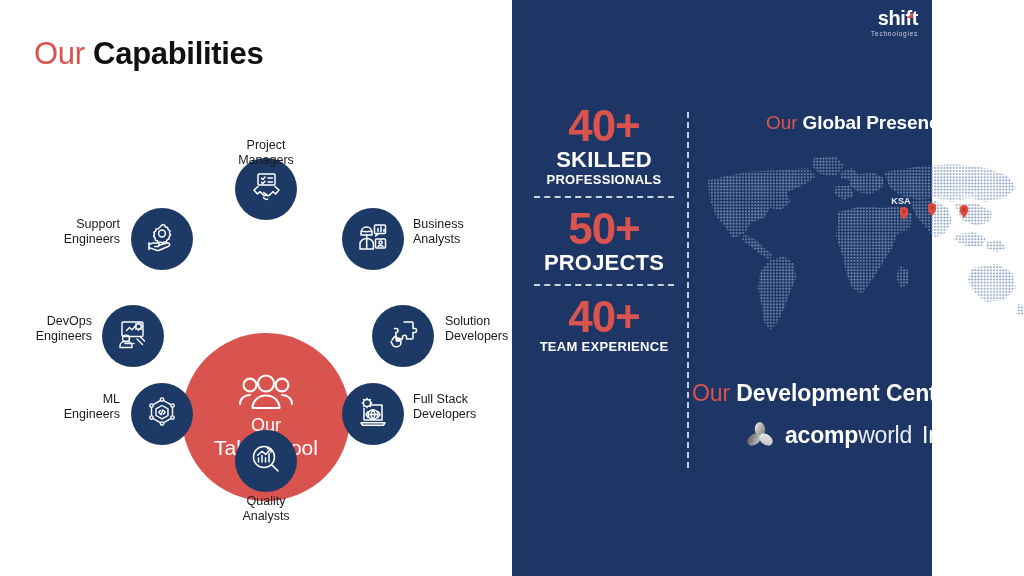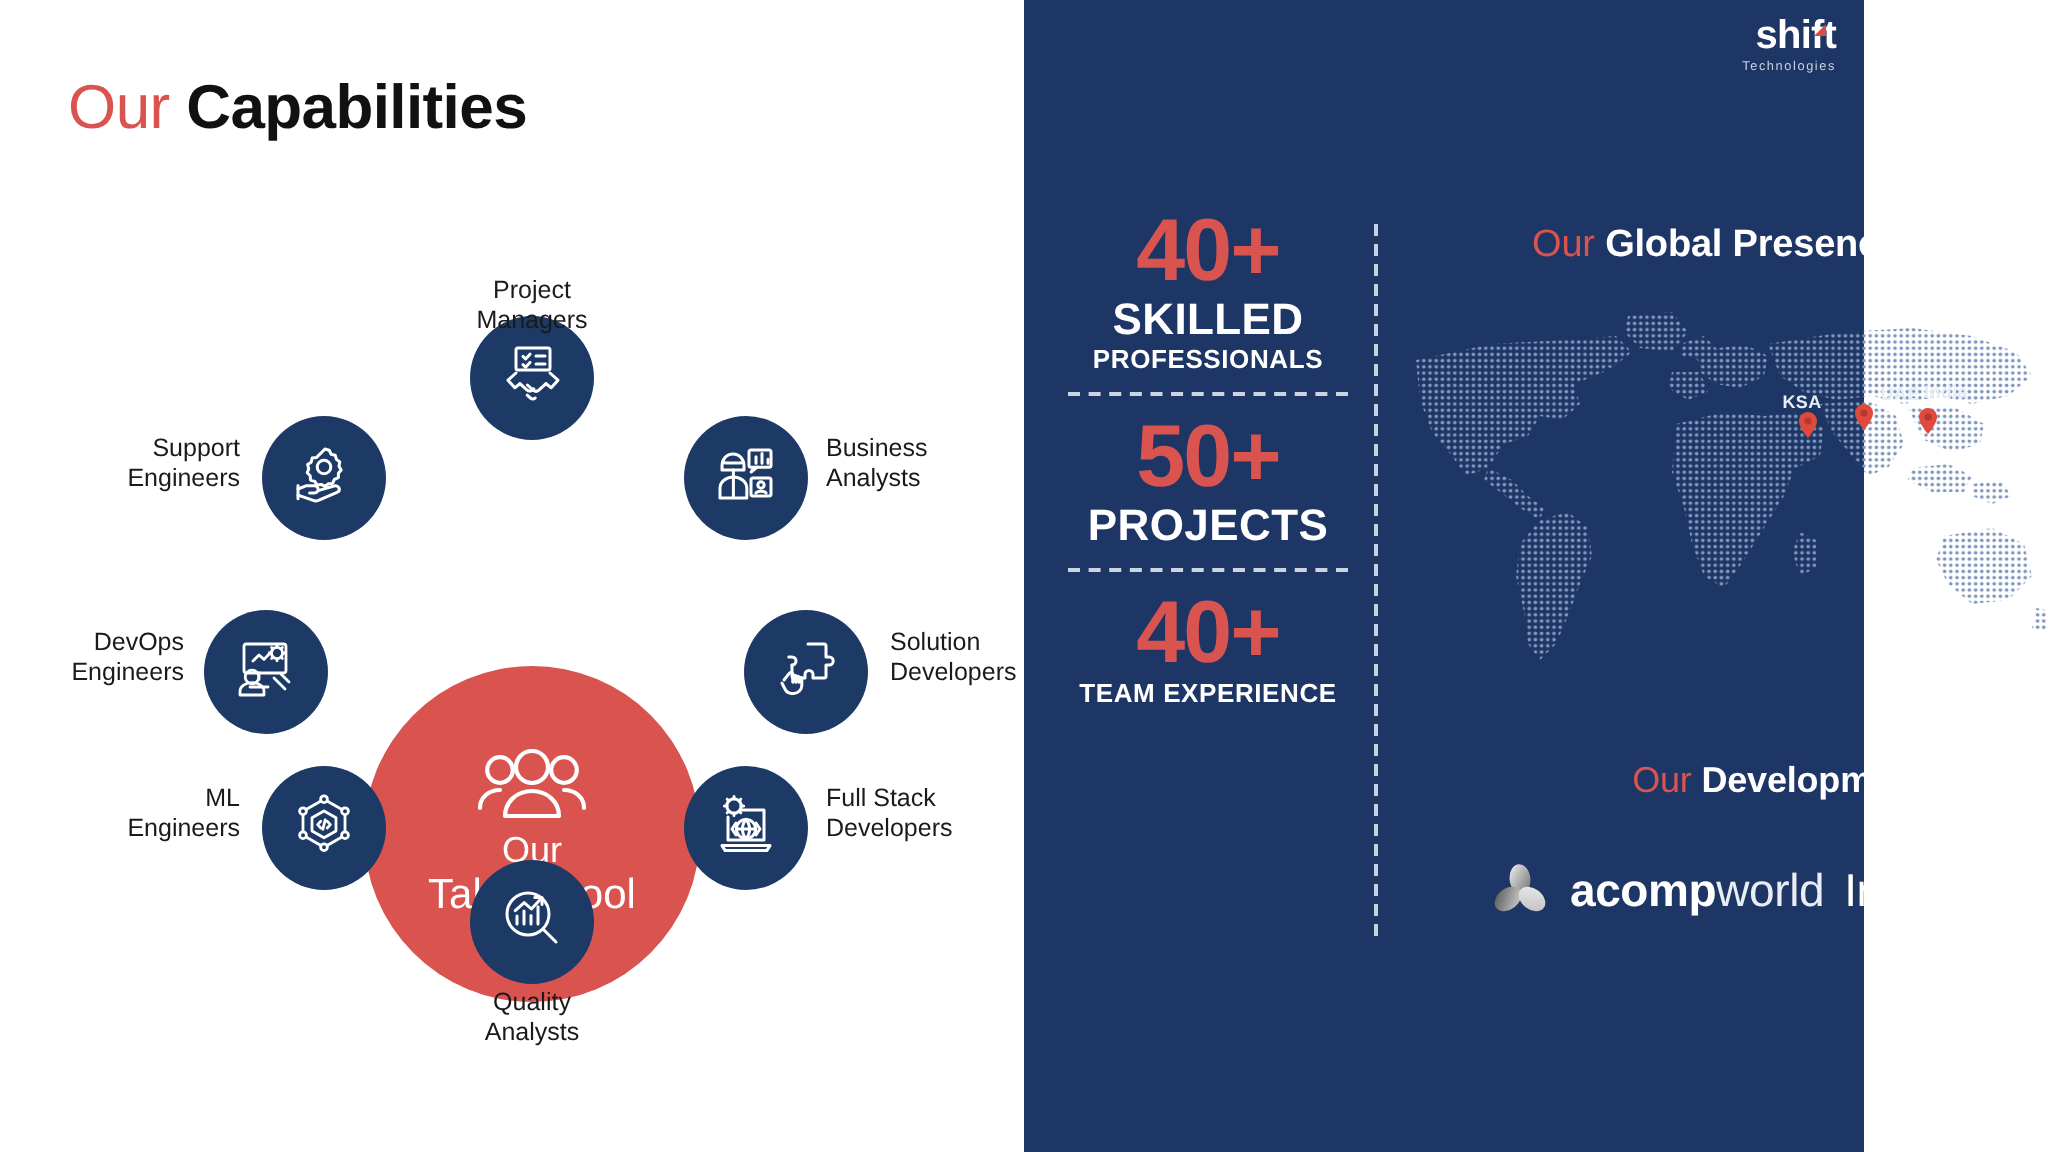--- a/index.html
+++ b/index.html
@@ -104,26 +104,26 @@
     position:absolute; color:#e8edf5; font-size:9px; font-weight:bold;
     letter-spacing:0.2px; white-space:nowrap; transform:translateX(-50%);
   }
   .pin {
     position:absolute; width:9px; height:13px; transform:translateX(-50%);
   }
 
   
   .devc { position:absolute; left:180px; top:380px; width:332px; }
   .devc-title {
-    text-align:right; font-size:18px; font-weight:bold; color:#ffffff;
+    text-align:left; font-size:23px; font-weight:bold; color:#ffffff;
     letter-spacing:-0.1px;
   }
   .devc-title .accent { color:#d9534f; font-weight:normal; }
   .devc-row {
-    margin-top:30px; display:flex; align-items:center; justify-content:center; gap:10px;
+    margin-top:14px; display:flex; align-items:center; justify-content:center; gap:10px;
   }
   .acomp-mark { width:30px; height:28px; flex:none; }
   .acomp-name { font-size:23px; color:#e9edf4; letter-spacing:-0.2px; }
   .acomp-name b { font-weight:bold; color:#ffffff; }
   .acomp-country { font-size:23px; color:#ffffff; letter-spacing:-0.2px; }
 </style>
 </head>
 <body>
 
 <div class="slide">

